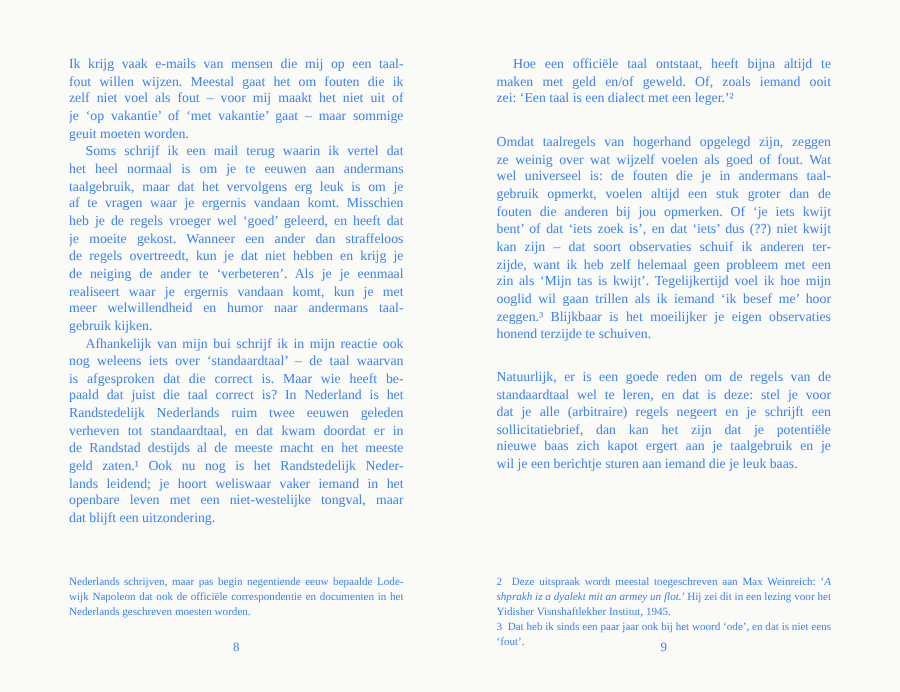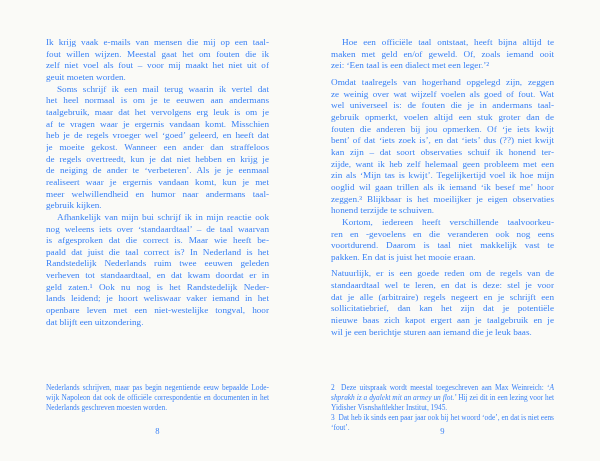--- a/index.html
+++ b/index.html
@@ -26,21 +26,21 @@
   .ln {
     font-size: 9.2px;
     line-height: 11.65px;
     text-align: justify;
     text-align-last: justify;
     white-space: nowrap;
     overflow: hidden;
   }
   .ln.last { text-align-last: left; }
   .ln.ind  { text-indent: 11px; }
-  .para.sp { margin-top: 5px; }
+  .para.sp { margin-top: 17px; }
   .fns { position: absolute; top: 346px; left: 0; right: 0; }
   .fn .ln {
     font-size: 7.4px;
     line-height: 9.9px;
   }
   .it { font-style: italic; }
   .pagenum {
     position: absolute;
     top: 389px; left: 0;
     width: 100%;
@@ -52,20 +52,21 @@
 </head>
 <body>
 
 <div class="spread" id="spread" style="background: rgb(250, 250, 247); color: #3b82f6;">
     <div class="page left">
       <div class="page-body">
         <div class="para">
           <div class="ln">Ik krijg vaak e-mails van mensen die mij op een taal-</div>
           <div class="ln">fout willen wijzen. Meestal gaat het om fouten die ik</div>
           <div class="ln">zelf niet voel als fout – voor mij maakt het niet uit of</div>
+          <div class="ln">je ‘op vakantie’ of ‘met vakantie’ gaat – maar sommige</div>
           <div class="ln last">geuit moeten worden.</div>
         </div>
         <div class="para">
           <div class="ln ind">Soms schrijf ik een mail terug waarin ik vertel dat</div>
           <div class="ln">het heel normaal is om je te eeuwen aan andermans</div>
           <div class="ln">taalgebruik, maar dat het vervolgens erg leuk is om je</div>
           <div class="ln">af te vragen waar je ergernis vandaan komt. Misschien</div>
           <div class="ln">heb je de regels vroeger wel ‘goed’ geleerd, en heeft dat</div>
           <div class="ln">je moeite gekost. Wanneer een ander dan straffeloos</div>
           <div class="ln">de regels overtreedt, kun je dat niet hebben en krijg je</div>
@@ -74,23 +75,24 @@
           <div class="ln">meer welwillendheid en humor naar andermans taal-</div>
           <div class="ln last">gebruik kijken.</div>
         </div>
         <div class="para">
           <div class="ln ind">Afhankelijk van mijn bui schrijf ik in mijn reactie ook</div>
           <div class="ln">nog weleens iets over ‘standaardtaal’ – de taal waarvan</div>
           <div class="ln">is afgesproken dat die correct is. Maar wie heeft be-</div>
           <div class="ln">paald dat juist die taal correct is? In Nederland is het</div>
           <div class="ln">Randstedelijk Nederlands ruim twee eeuwen geleden</div>
           <div class="ln">verheven tot standaardtaal, en dat kwam doordat er in</div>
+          <div class="ln">de Randstad destijds al de meeste macht en het meeste</div>
           <div class="ln">geld zaten.¹ Ook nu nog is het Randstedelijk Neder-</div>
           <div class="ln">lands leidend; je hoort weliswaar vaker iemand in het</div>
-          <div class="ln">openbare leven met een niet-westelijke tongval, hoor</div>
+          <div class="ln">openbare leven met een niet-westelijke tongval, maar</div>
           <div class="ln last">dat blijft een uitzondering.</div>
         </div>
       </div>
       <div class="fns">
         <div class="fn">
           <div class="ln">Nederlands schrijven, maar pas begin negentiende eeuw bepaalde Lode-</div>
           <div class="ln">wijk Napoleon dat ook de officiële correspondentie en documenten in het</div>
           <div class="ln last">Nederlands geschreven moesten worden.</div>
         </div>
       </div>
@@ -103,32 +105,26 @@
           <div class="ln">maken met geld en/of geweld. Of, zoals iemand ooit</div>
           <div class="ln last">zei: ‘Een taal is een dialect met een leger.’²</div>
         </div>
         <div class="para sp">
           <div class="ln">Omdat taalregels van hogerhand opgelegd zijn, zeggen</div>
           <div class="ln">ze weinig over wat wijzelf voelen als goed of fout. Wat</div>
           <div class="ln">wel universeel is: de fouten die je in andermans taal-</div>
           <div class="ln">gebruik opmerkt, voelen altijd een stuk groter dan de</div>
           <div class="ln">fouten die anderen bij jou opmerken. Of ‘je iets kwijt</div>
           <div class="ln">bent’ of dat ‘iets zoek is’, en dat ‘iets’ dus (??) niet kwijt</div>
-          <div class="ln">kan zijn – dat soort observaties schuif ik honend ter-</div>
+          <div class="ln">kan zijn – dat soort observaties schuif ik anderen ter-</div>
           <div class="ln">zijde, want ik heb zelf helemaal geen probleem met een</div>
           <div class="ln">zin als ‘Mijn tas is kwijt’. Tegelijkertijd voel ik hoe mijn</div>
           <div class="ln">ooglid wil gaan trillen als ik iemand ‘ik besef me’ hoor</div>
           <div class="ln">zeggen.³ Blijkbaar is het moeilijker je eigen observaties</div>
           <div class="ln last">honend terzijde te schuiven.</div>
-        </div>
-        <div class="para">
-          <div class="ln ind">Kortom, iedereen heeft verschillende taalvoorkeu-</div>
-          <div class="ln">ren en -gevoelens en die veranderen ook nog eens</div>
-          <div class="ln">voortdurend. Daarom is taal niet makkelijk vast te</div>
-          <div class="ln last">pakken. En dat is juist het mooie eraan.</div>
         </div>
         <div class="para sp">
           <div class="ln">Natuurlijk, er is een goede reden om de regels van de</div>
           <div class="ln">standaardtaal wel te leren, en dat is deze: stel je voor</div>
           <div class="ln">dat je alle (arbitraire) regels negeert en je schrijft een</div>
           <div class="ln">sollicitatiebrief, dan kan het zijn dat je potentiële</div>
           <div class="ln">nieuwe baas zich kapot ergert aan je taalgebruik en je</div>
           <div class="ln last">wil je een berichtje sturen aan iemand die je leuk baas.</div>
         </div>
       </div>

